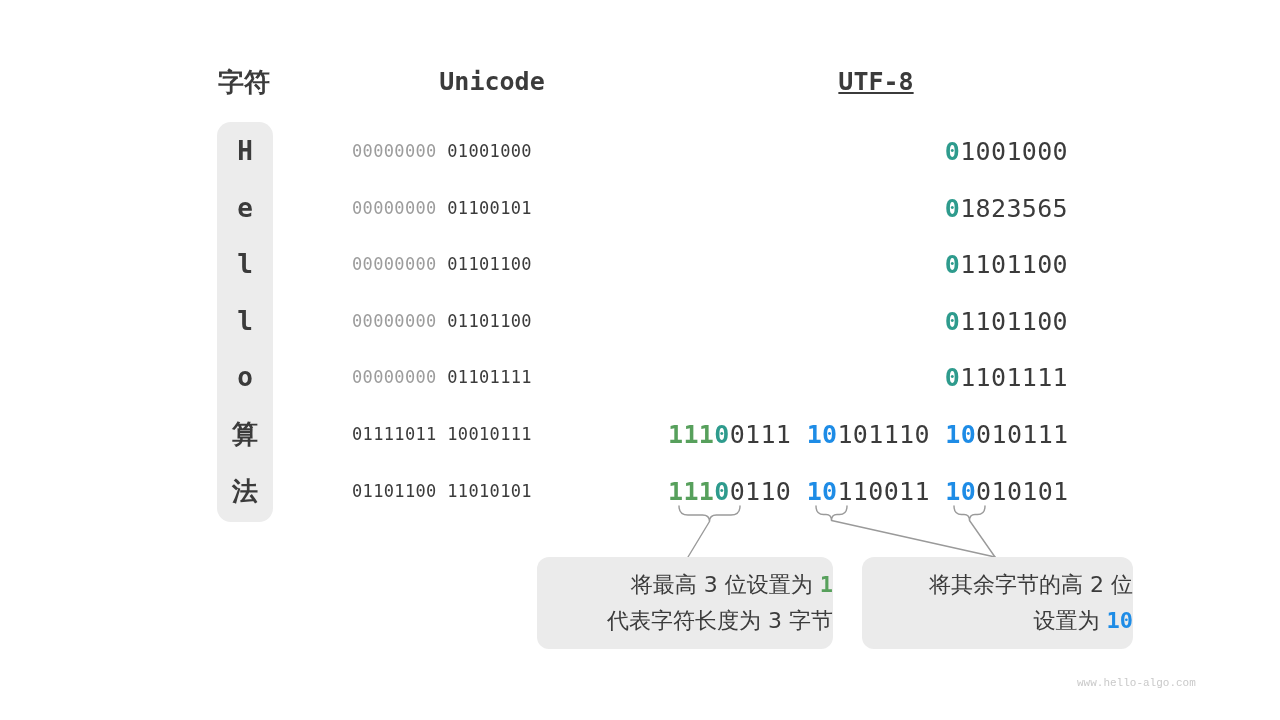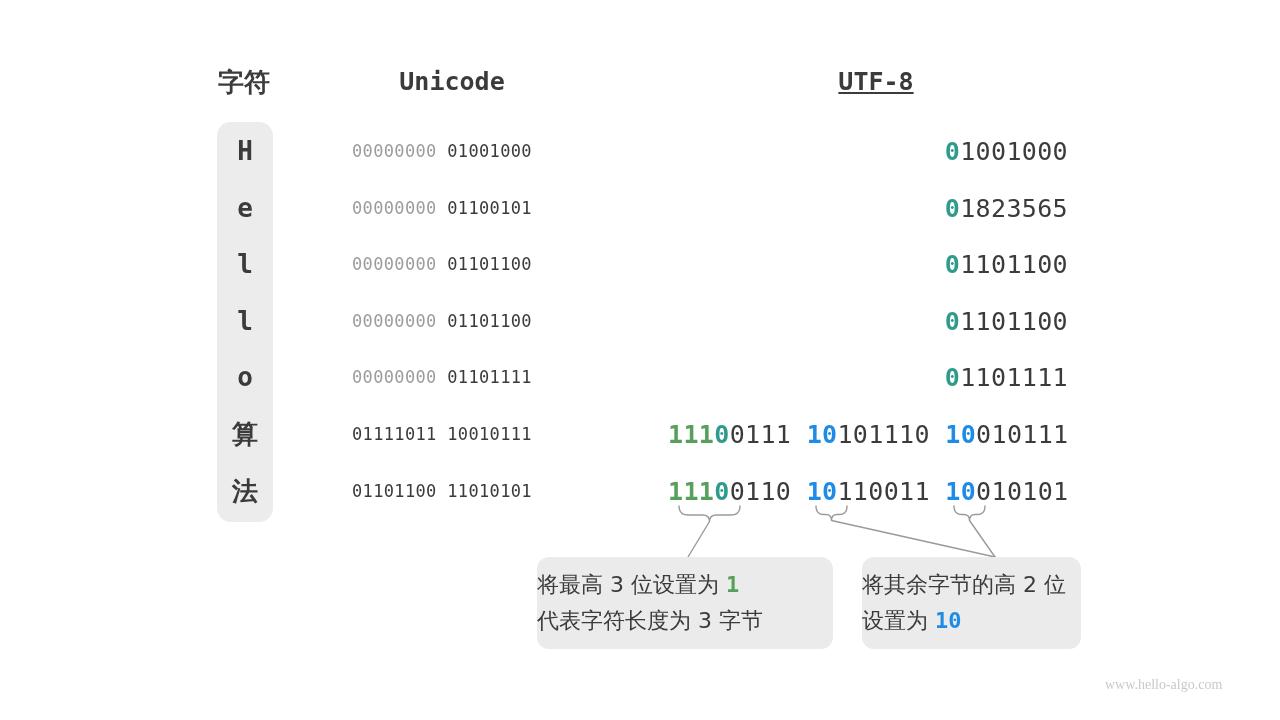--- a/index.html
+++ b/index.html
@@ -10,21 +10,21 @@
   body{background:#ffffff;}
   .canvas{
     position:relative;width:1280px;height:720px;background:#ffffff;overflow:hidden;
     font-family:"DejaVu Sans","Liberation Sans",sans-serif;color:var(--dark);padding-left:36px;
   }
   .col-header{
     position:absolute;top:68px;font-weight:bold;font-size:25px;line-height:28px;
     transform:translateX(-50%);white-space:nowrap;color:var(--dark);
   }
   .hdr-char{left:244px;font-size:26px;}
-  .hdr-unicode{left:452px;font-family:"DejaVu Sans Mono","Liberation Mono",monospace;}
+  .hdr-unicode{left:492px;font-family:"DejaVu Sans Mono","Liberation Mono",monospace;}
   .hdr-utf8{left:876px;font-family:"DejaVu Sans Mono","Liberation Mono",monospace;text-decoration:underline;}
   .char-pill{
     position:absolute;left:217px;top:122px;width:56px;height:400px;
     border-radius:14px;background:var(--pill);
   }
   .row{position:absolute;left:0;width:1280px;height:57px;line-height:57px;}
   .cell-char{
     position:absolute;left:217px;width:56px;text-align:center;font-weight:bold;
     font-size:26px;color:var(--dark);
     font-family:"DejaVu Sans Mono","Liberation Mono",monospace;
@@ -40,33 +40,32 @@
   }
   .dark{color:var(--dark);}
   .gray{color:var(--gray);}
   .green{color:var(--green);font-weight:bold;margin-top:12px;}
   .teal{color:var(--teal);font-weight:bold;}
   .blue{color:var(--blue);font-weight:bold;}
   .connectors{position:absolute;left:0;top:0;width:1280px;height:720px;pointer-events:none;}
   .connectors path{stroke:var(--line);stroke-width:1.4;fill:none;stroke-linecap:round;}
   .callout{
     position:absolute;top:557px;height:92px;background:var(--box);border-radius:12px;
-    display:flex;flex-direction:column;justify-content:center;align-items:flex-start;
+    display:flex;flex-direction:column;justify-content:center;align-items:flex-end;
     font-size:22px;line-height:36px;color:var(--dark);white-space:pre;
   }
   .callout .text{color:var(--dark);}
   .callout .green,.callout .blue{
     font-family:"DejaVu Sans Mono","Liberation Mono",monospace;font-size:22px;
   }
   .callout-1{left:537px;width:296px;}
-  .callout-2{left:862px;width:219px;}
+  .callout-2{left:862px;width:271px;}
   .watermark{
-    position:absolute;left:1077px;top:677px;font-size:14px;color:var(--wm);
-    font-family:Liberation Serif, serif;
-    margin-left:28px;
+    position:absolute;left:1077px;top:677px;font-size:11px;color:var(--wm);
+    font-family:Liberation Mono, monospace;
   }
 </style>
 </head>
 <body>
 
 <div class="canvas">
 
   <div class="col-header hdr-char">字符</div>
   <div class="col-header hdr-unicode">Unicode</div>
   <div class="col-header hdr-utf8">UTF-8</div>

